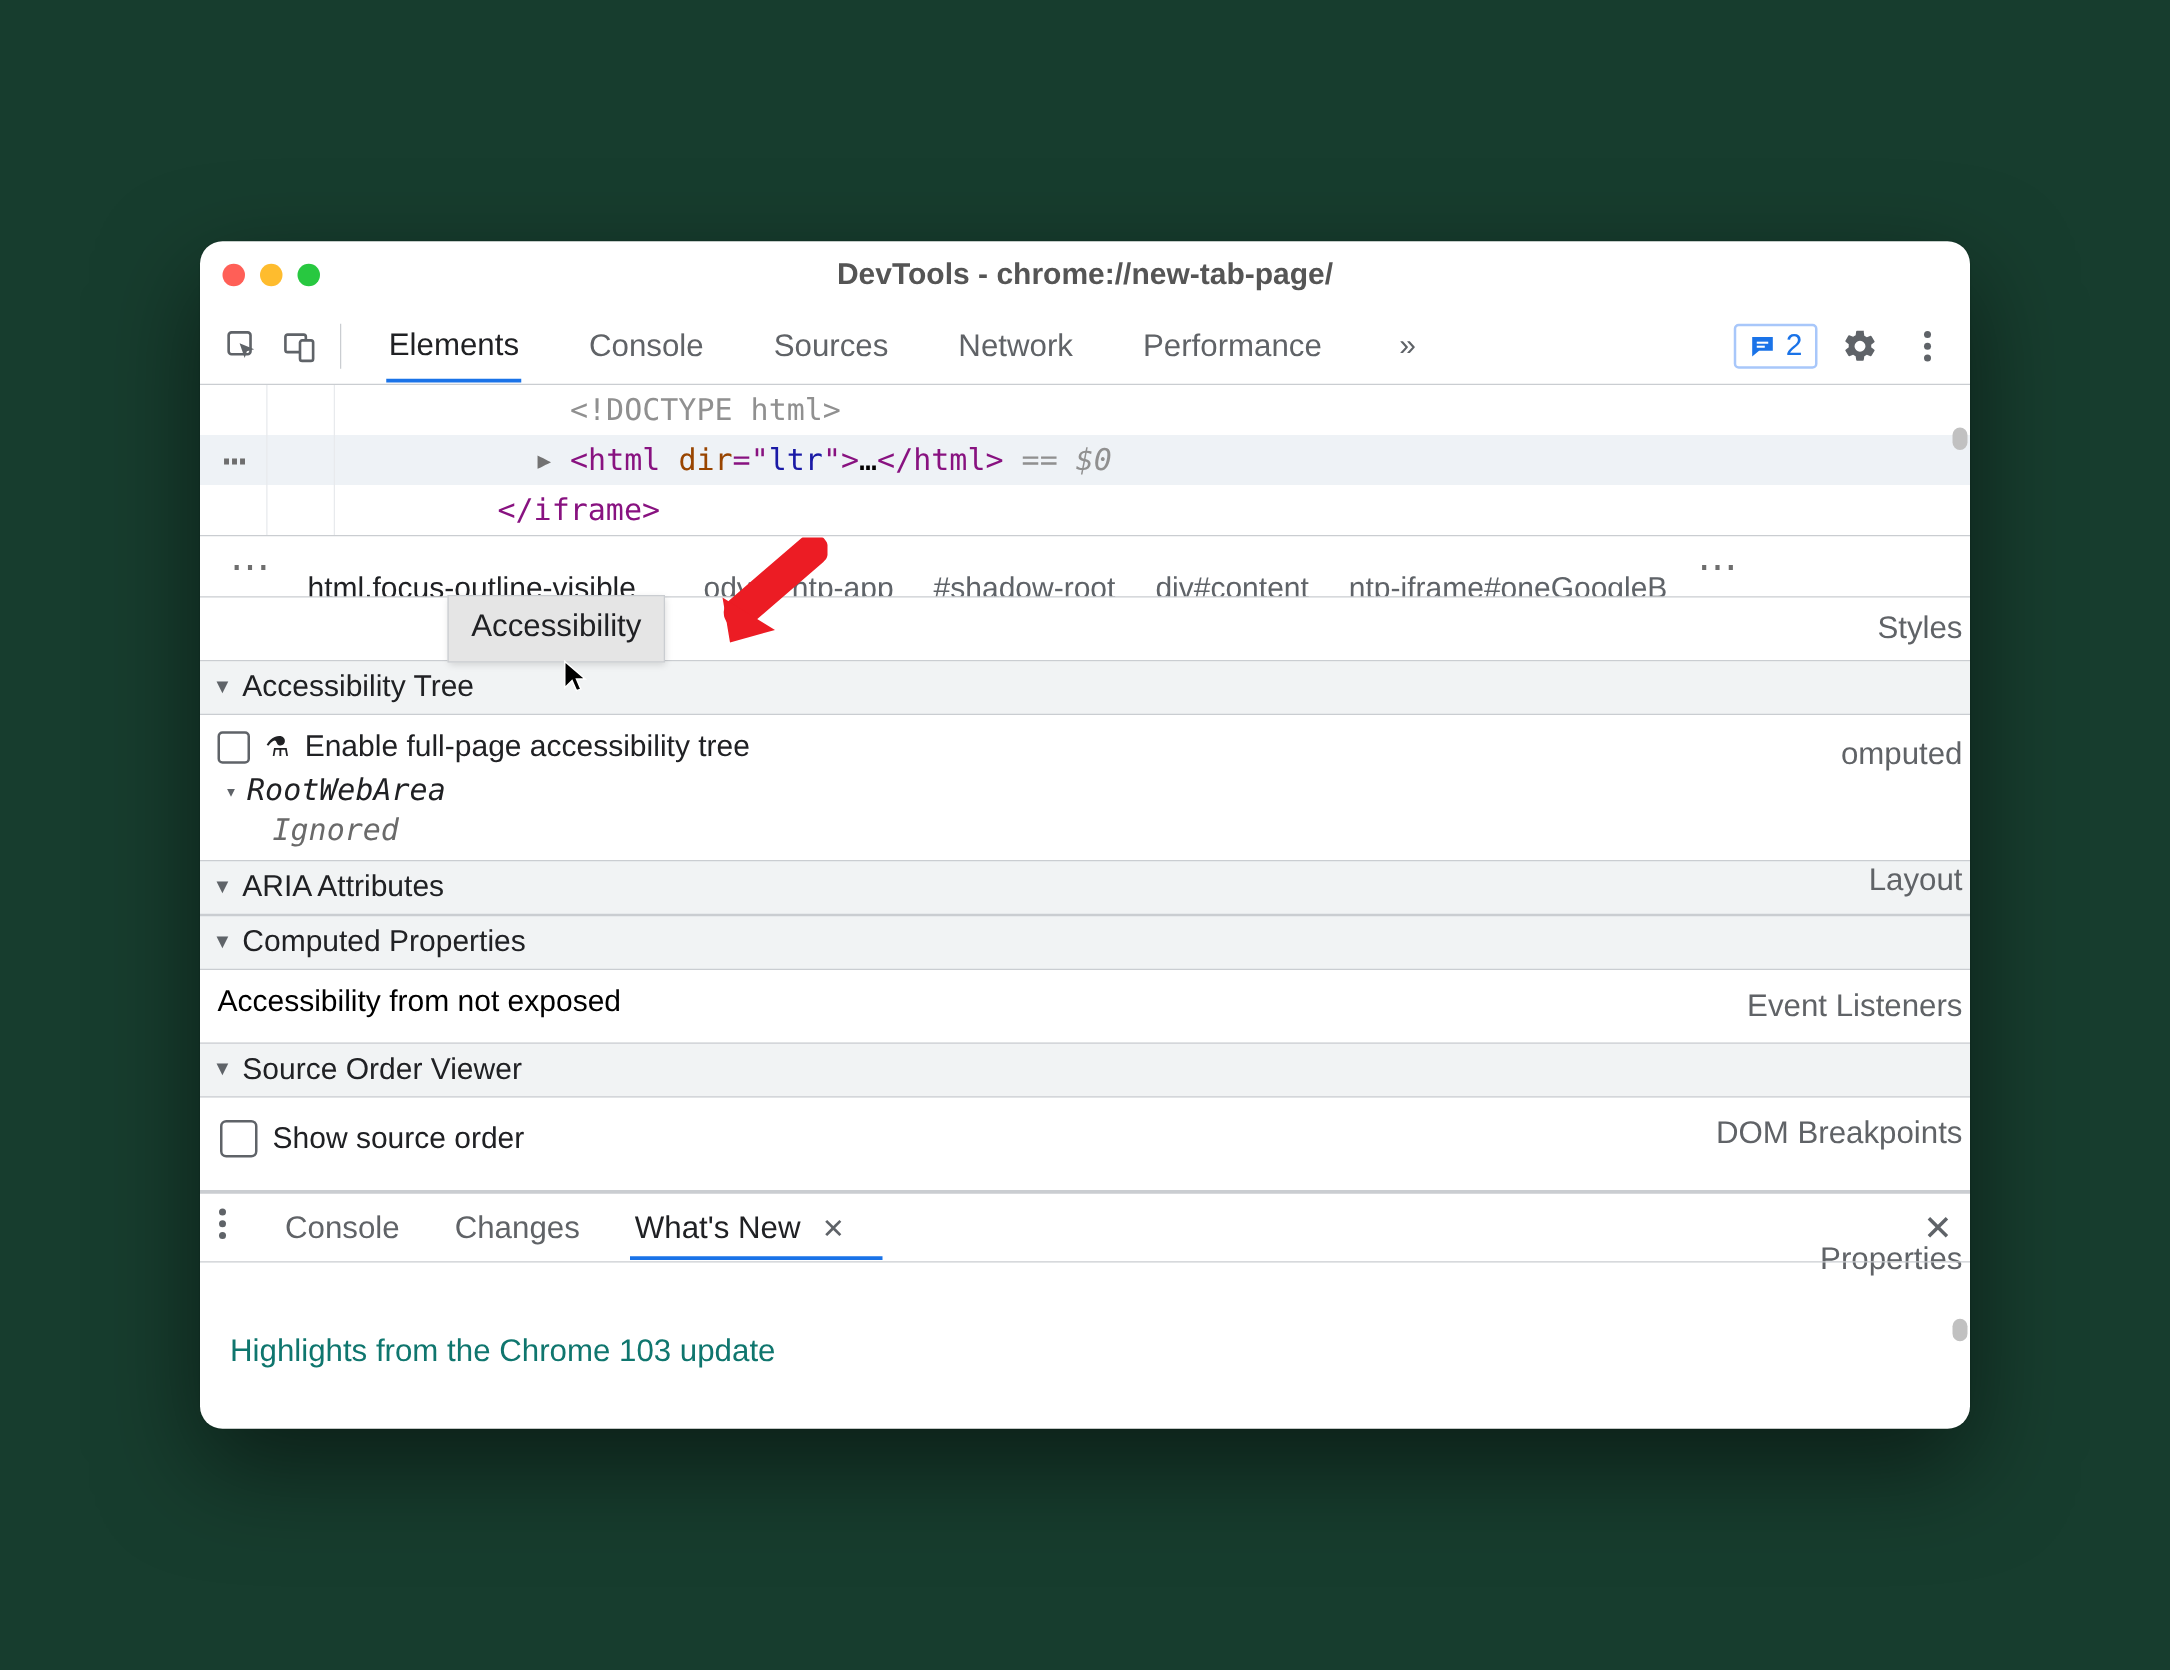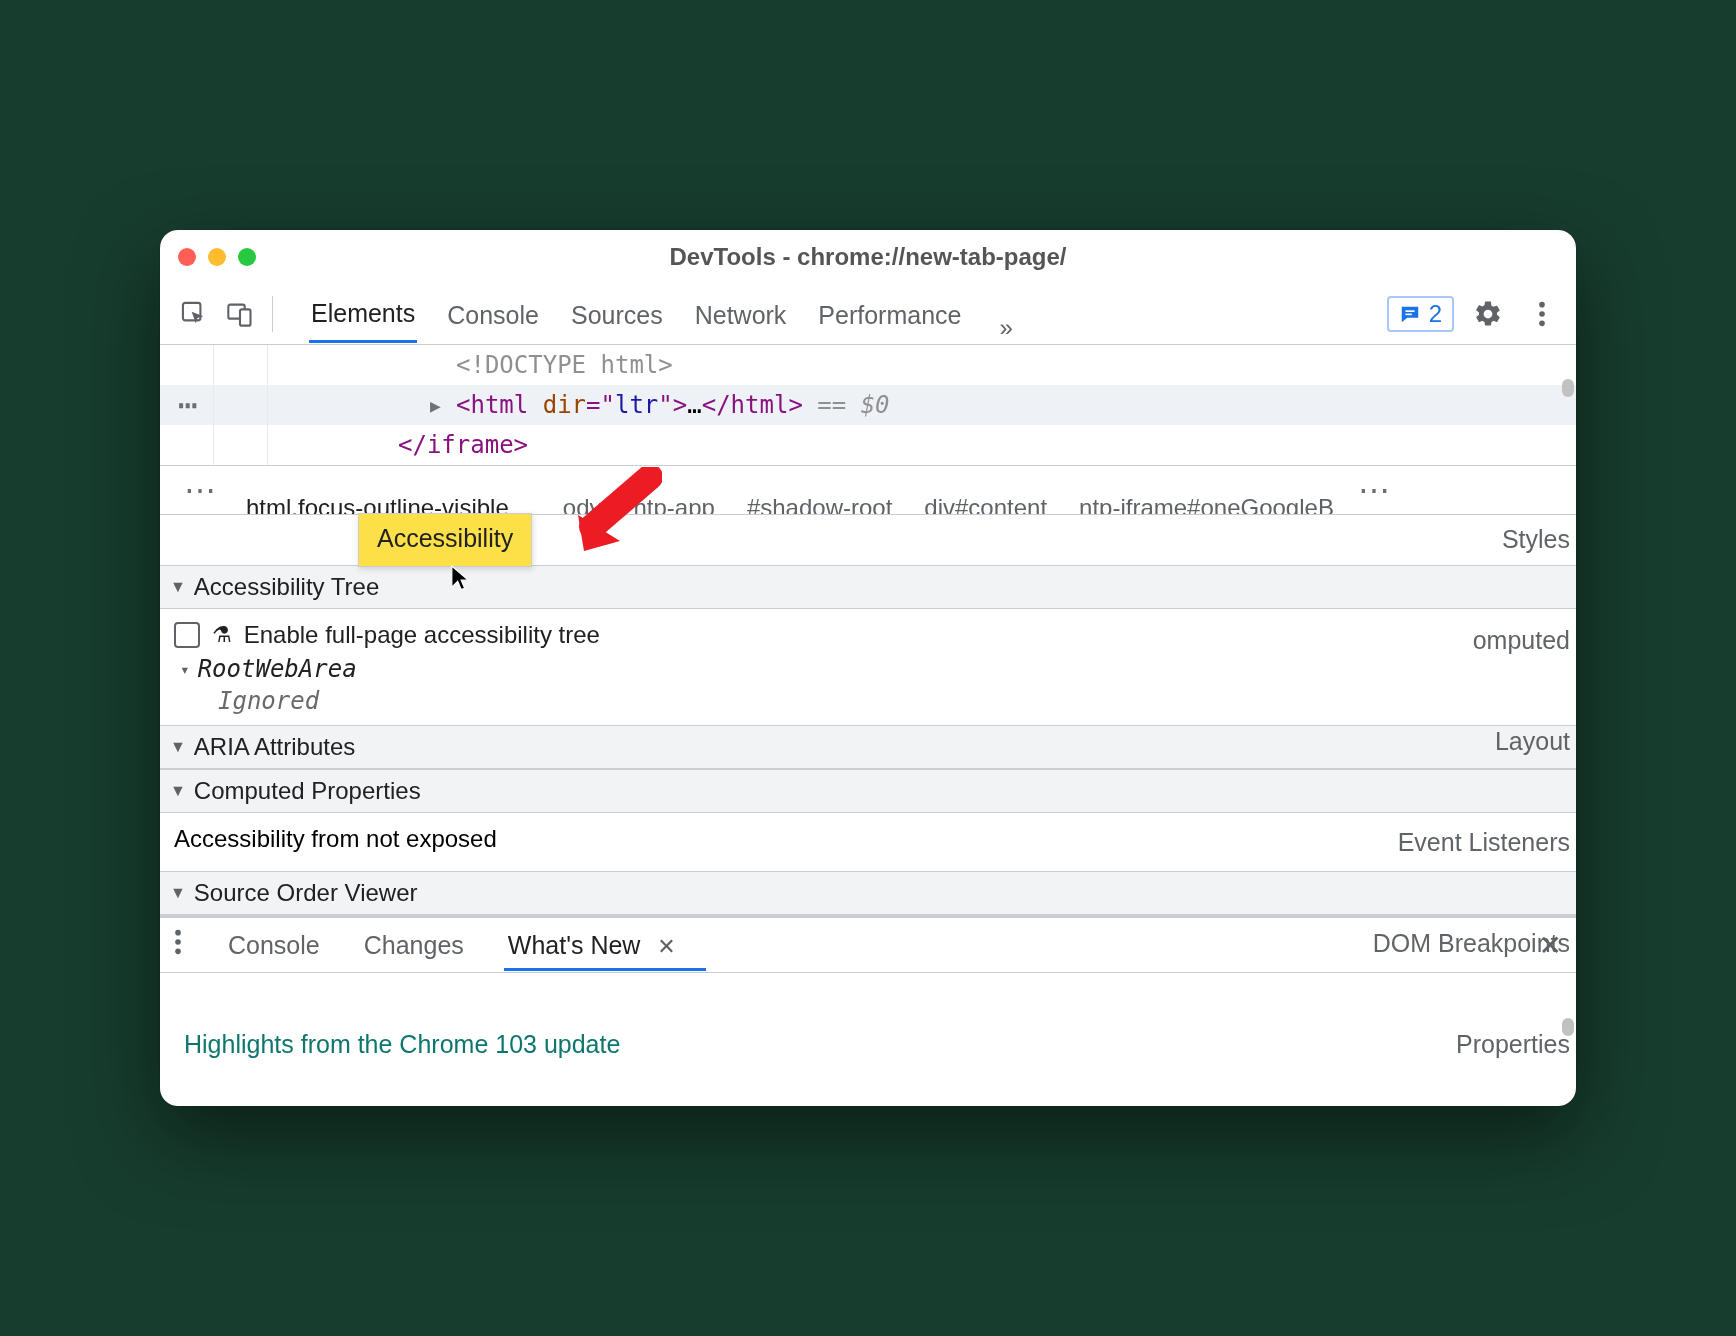--- a/index.html
+++ b/index.html
@@ -58,21 +58,21 @@
   }
   
   .topbar{
     display:flex;align-items:center;height:60px;
     padding:0 14px;border-bottom:1px solid var(--border);
     gap:6px;
   }
   .iconbtn{width:40px;height:40px;display:flex;align-items:center;justify-content:center;border-radius:4px;color:#5f6368;}
   .iconbtn svg{display:block;}
   .divider{width:1px;height:36px;background:var(--border);margin:0 6px;}
-  .toptabs{display:flex;flex:1;gap:28px;margin-left:24px;align-items:flex-end;}
+  .toptabs{display:flex;flex:1;gap:52px;margin-left:24px;align-items:center;}
   .toptab{color:var(--text-light);font-size:25px;padding:12px 2px;cursor:pointer;}
   .toptab.active{color:#202124;border-bottom:3px solid var(--tab-blue);margin-bottom:-1px;}
   .more-tabs{color:#5f6368;padding:0 8px;}
   .right-tools{display:flex;align-items:center;gap:14px;margin-left:auto;}
   .msg-badge{display:flex;align-items:center;gap:8px;border:2px solid #a8c7fa;border-radius:4px;padding:2px 10px;color:var(--msg-blue);font-size:24px;}
   .msg-badge svg{display:block;}
   
   .codearea{position:relative;font-family:Menlo,Consolas,monospace;font-size:24px;}
   .gutter{position:absolute;left:0;top:0;bottom:0;width:108px;display:flex;}
   .gcol{flex:1;border-right:1px solid var(--border-light);}
@@ -92,21 +92,21 @@
   .crumbbar{display:flex;align-items:center;height:48px;border-top:1px solid var(--border);border-bottom:1px solid var(--border);padding:0 0 0 12px;font-size:24px;color:var(--crumb);overflow:hidden;}
   .crumbolli{color:#6e6e6e;padding:0 12px;font-size:32px;line-height:10px;letter-spacing:2px;}
   .crumb{padding:0 16px;white-space:nowrap;margin-top:36px;}
   .crumb.active{color:#202124;}
   .crumbend{padding:0 8px;font-size:32px;line-height:10px;letter-spacing:2px;color:#6e6e6e;}
   
   .subtabs{display:flex;align-items:flex-end;height:50px;border-bottom:1px solid var(--border);font-size:25px;color:var(--text-light);padding-left:12px;gap:52px;position:relative;flex-direction:column;}
   .subtab{padding:10px 6px 10px;cursor:pointer;}
   .subtab.styles{padding-left:8px;}
   .subtab.dragged{
-    position:absolute;left:198px;top:-2px;bottom:-2px;background:#fde047;
+    position:absolute;left:198px;top:-2px;bottom:-2px;background:#e5e5e5;
     border:1px solid var(--border);box-shadow:1px 2px 6px rgba(0,0,0,0.15);
     padding:10px 18px;z-index:5;color:#202124;
   }
   .subtab.computed{margin-left:222px;}
   
   .red-arrow{position:absolute;left:412px;top:-48px;z-index:6;}
   .cursor{position:absolute;left:290px;top:50px;z-index:7;font-size:20px;color:#000;}
   
   .panel-container{}
   .section-header{
@@ -278,20 +278,26 @@
     <div class="section-header">
       <span class="disclose">▼</span>
       <span>Computed Properties</span>
     </div>
     <div class="not-exposed">Accessibility from not exposed</div>
 
     <div class="section-header">
       <span class="disclose">▼</span>
       <span>Source Order Viewer</span>
     </div>
+    <div class="section-body sov">
+      <div class="row">
+        <span class="chk"></span>
+        <span>Show source order</span>
+      </div>
+    </div>
   </div>
 
   <div class="drawer">
     <div class="drawer-tabs">
       <div class="drawer-kebab">
         <svg width="8" height="28" viewBox="0 0 6 24" fill="#5f6368">
             <circle cx="3" cy="4" r="2.4"></circle>
             <circle cx="3" cy="12" r="2.4"></circle>
             <circle cx="3" cy="20" r="2.4"></circle>
           </svg>

